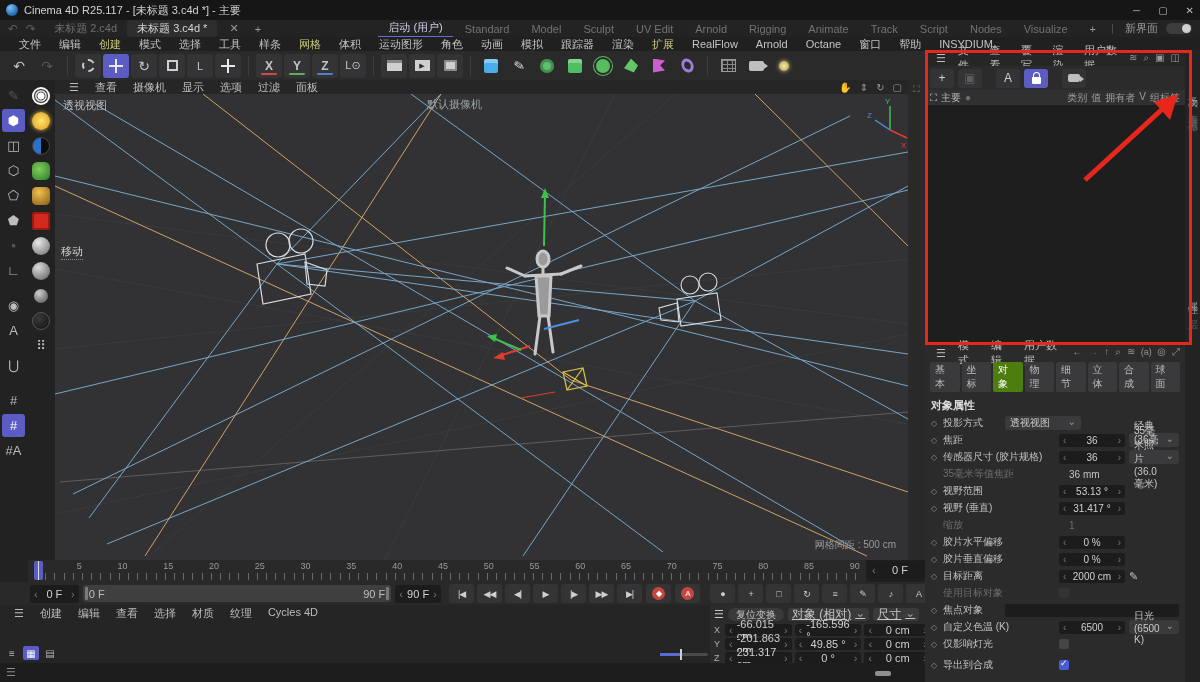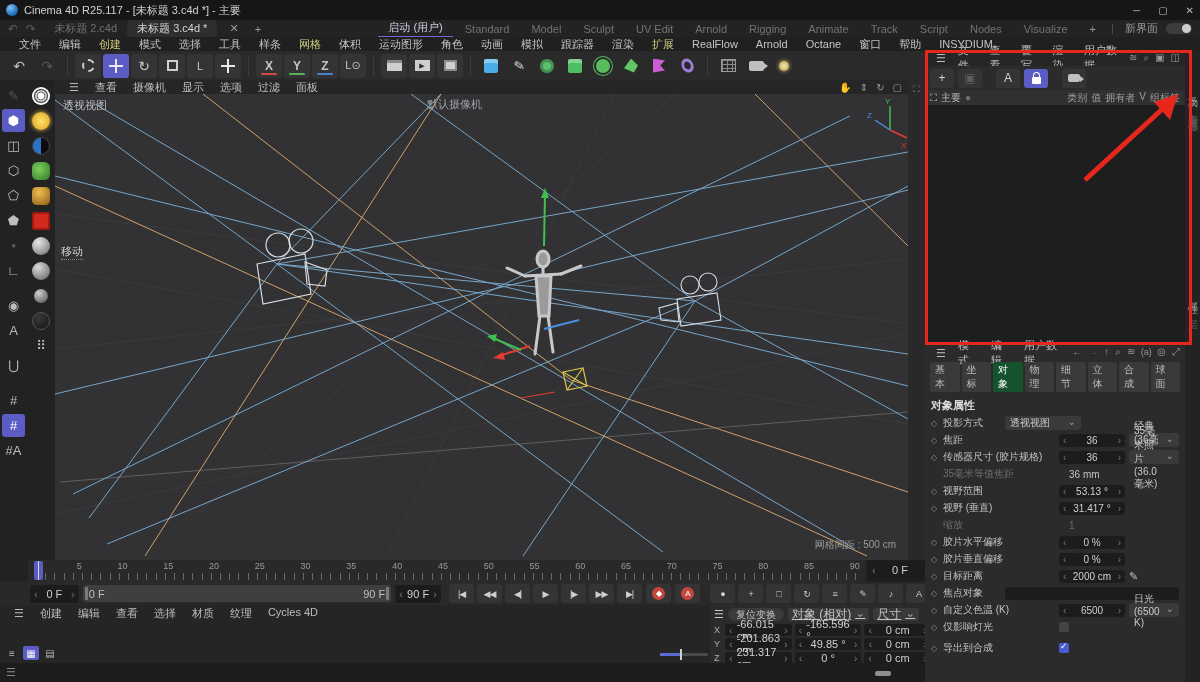--- a/index.html
+++ b/index.html
@@ -133,21 +133,21 @@
   .tkcols{margin-left:auto;display:flex;gap:4px;color:#9f9f9f;}
   .tktree{flex:1;background:#1e1e1f;}
   .attrpanel{left:925px;top:345px;width:260px;height:337px;background:#2b2b2c;display:flex;flex-direction:column;}
   .atmenu{height:16px;display:flex;align-items:center;padding:0 5px;color:#c0c0c0;}
   .atnav{margin-left:auto;display:flex;gap:6px;color:#9a9a9a;font-size:10px;}
   .objrow{height:18px;display:flex;align-items:center;gap:5px;padding:0 6px;color:#d0d0d0;}
   .camico2{width:12px;height:8px;background:#bdbdbd;border-radius:1px;position:relative;}
   .camico2::after{content:"";position:absolute;right:-3px;top:1px;border-left:3px solid #bdbdbd;border-top:3px solid transparent;border-bottom:3px solid transparent;}
   .attabs{display:flex;gap:2px;padding:1px 5px;}
   .attab{background:#3a3a3c;border-radius:2px;padding:1px 5px;color:#bdbdbd;font-size:10px;}
-  .attab.active{background:#14532d;color:#fff;}
+  .attab.active{background:#4d7c0f;color:#fff;}
   .atsection{font-weight:bold;color:#dcdcdc;padding:5px 6px 3px;}
   .arows{display:flex;flex-direction:column;gap:3px;padding:0 6px;}
   .arow{display:flex;align-items:center;gap:4px;min-height:13px;}
   .adot{color:#8a8a8a;font-size:8px;width:8px;}
   .albl{width:112px;color:#c3c3c3;font-size:10px;white-space:nowrap;overflow:hidden;}
   .albl.dim{color:#6e6e70;}
   .arow .spin{height:13px;font-size:10px;width:66px;}
   .drop{background:#3a3a3c;border-radius:3px;height:14px;display:flex;align-items:center;padding:0 5px;color:#c9c9c9;font-size:10px;gap:4px;}
   .drop::after{content:"⌄";color:#9a9a9a;margin-top:-3px;margin-left:auto;}
   .drop.grow{flex:1;}
@@ -769,20 +769,25 @@
       </div>
       <div class="arow">
         <span class="adot">◇</span>
         <span class="albl">目标距离</span>
         <span class="spin">
             <b>2000 cm</b>
           </span>
         <span class="penbtn">✎</span>
       </div>
       <div class="arow">
+        <span class="adot"></span>
+        <span class="albl dim">使用目标对象</span>
+        <span class="chk dim"></span>
+      </div>
+      <div class="arow">
         <span class="adot">◇</span>
         <span class="albl" style="width:58px;">焦点对象</span>
         <span class="wide-field"></span>
       </div>
       <div class="arow">
         <span class="adot">◇</span>
         <span class="albl">自定义色温 (K)</span>
         <span class="spin">
             <b>6500</b>
           </span>

